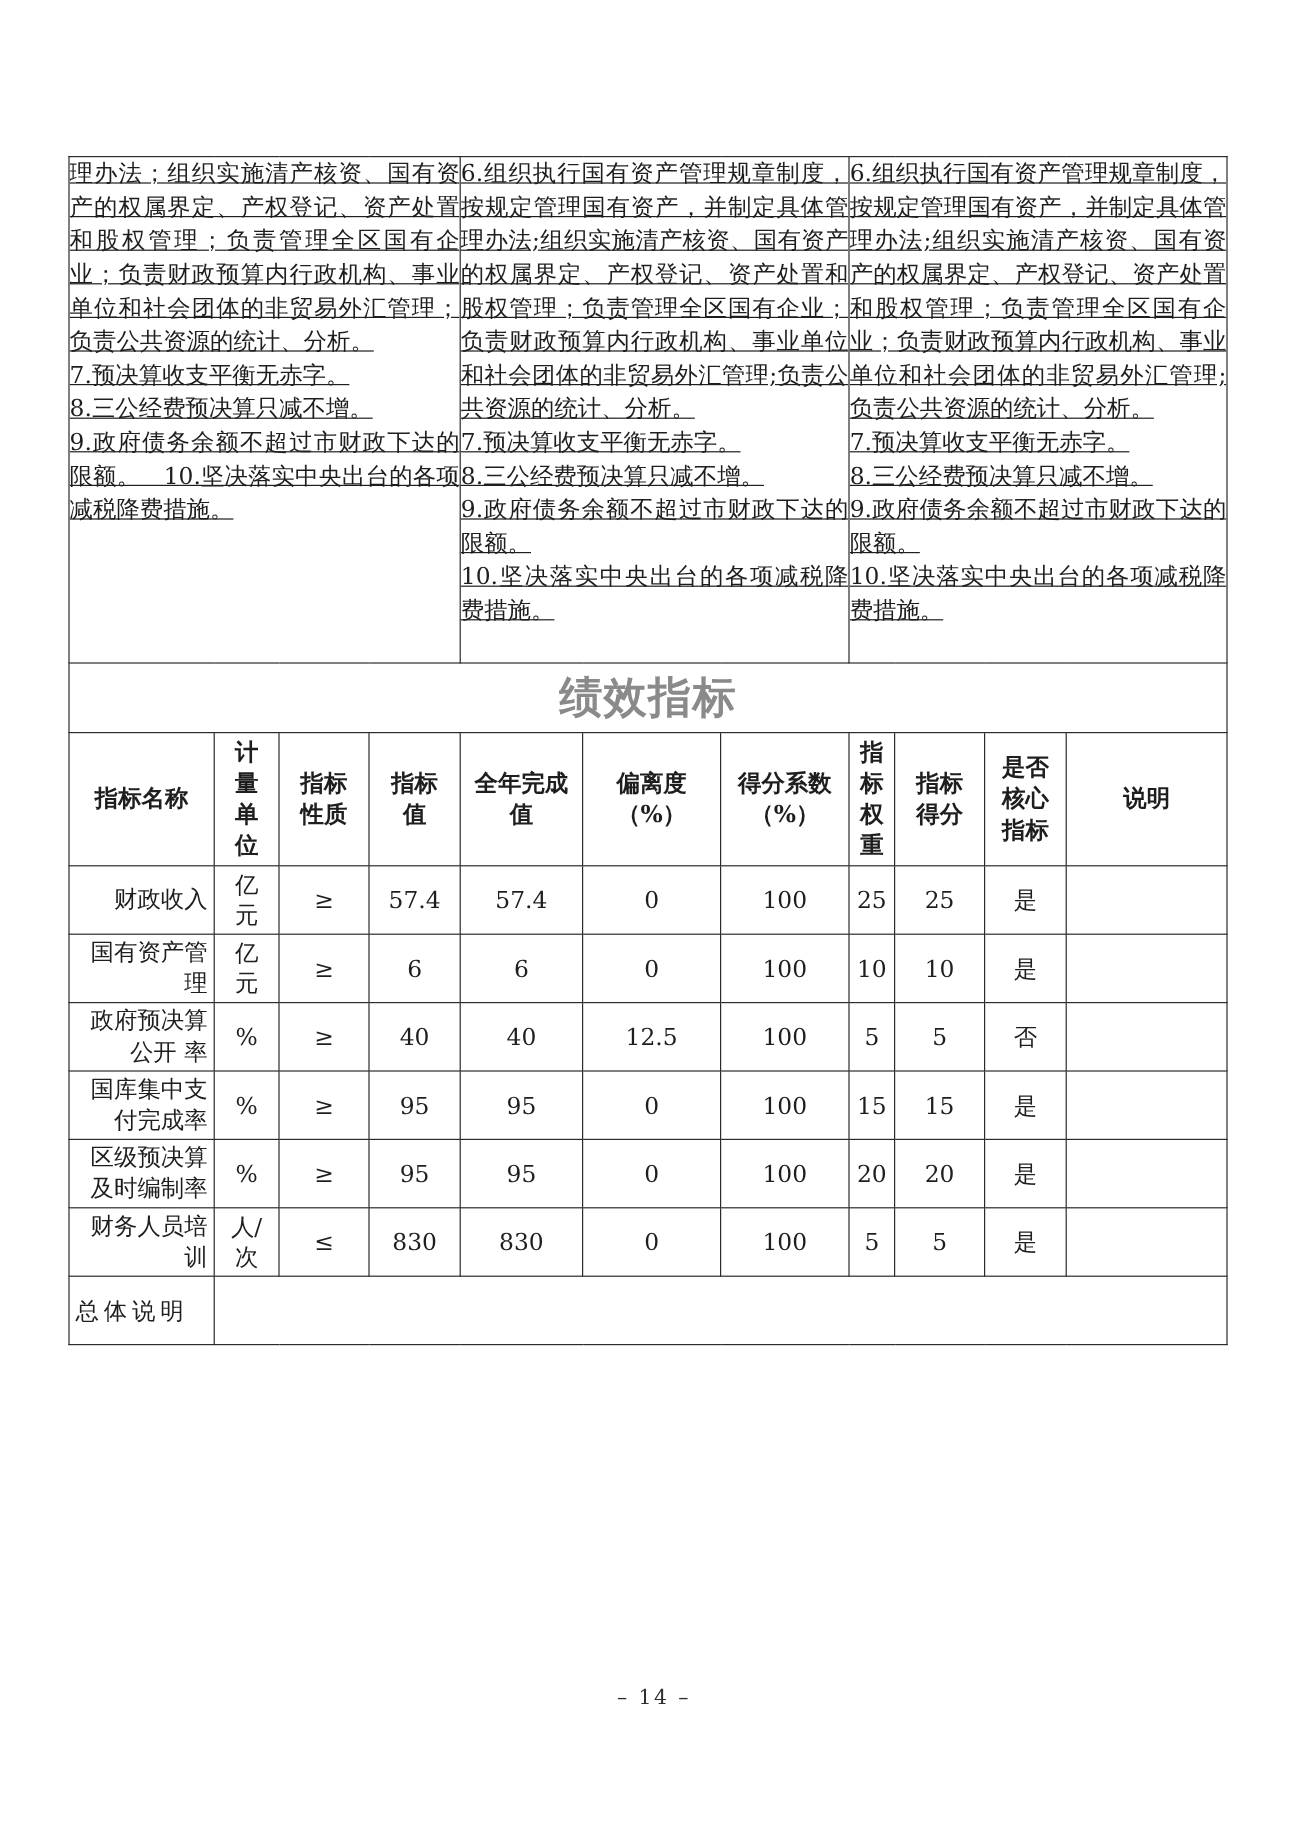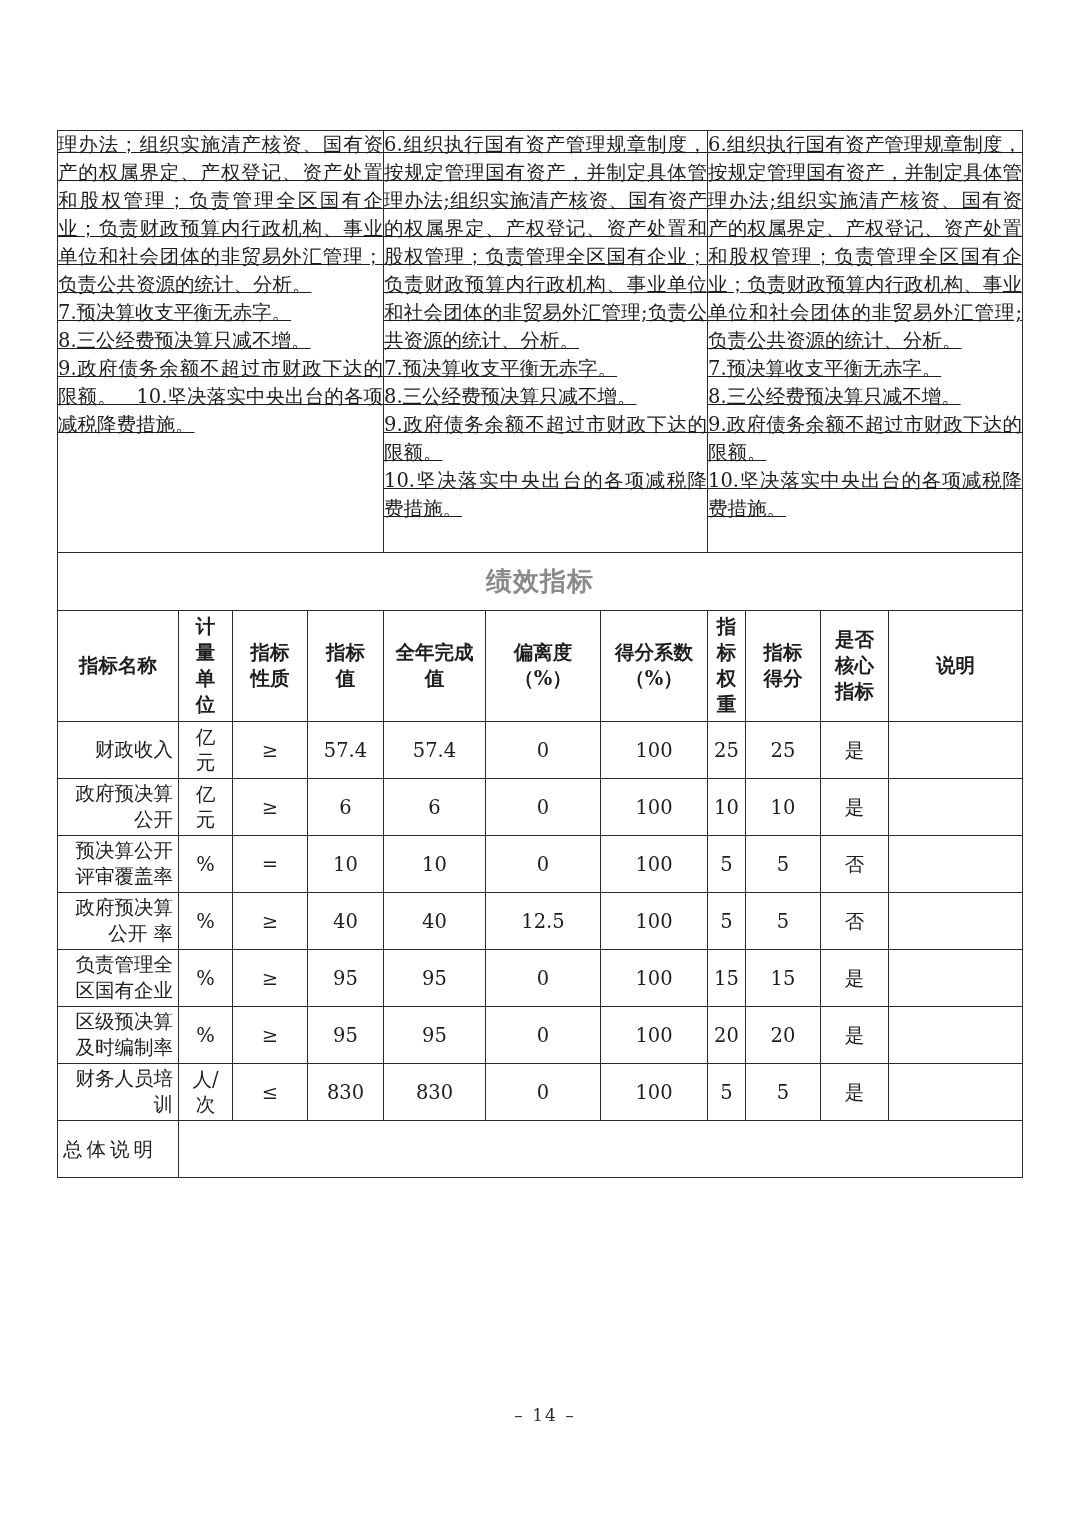--- a/index.html
+++ b/index.html
@@ -34,21 +34,21 @@
     white-space: pre-line;
     text-decoration: underline;
   }
   
   tr.title-row { height: 58px; }
   td.title-cell {
     text-align: center;
     vertical-align: middle;
     font-family: "DejaVu Sans", "Liberation Sans", sans-serif;
     font-weight: bold;
-    font-size: 26px;
+    font-size: 36px;
     letter-spacing: 1px;
     color: #8a8a8a;
   }
   
   tr.head-row { height: 111px; }
   tr.head-row td {
     text-align: center;
     vertical-align: middle;
     font-weight: bold;
     font-size: 19.5px;
@@ -165,61 +165,48 @@
           <td>57.4</td>
           <td>57.4</td>
           <td>0</td>
           <td>100</td>
           <td>25</td>
           <td>25</td>
           <td>是</td>
           <td class="c-note"></td>
         </tr>
         <tr class="data-row">
-          <td class="c-name">政府预决算公开</td>
+          <td class="c-name">国有资产管理</td>
           <td class="c-pre">亿
 元</td>
           <td class="c-nature">≥</td>
           <td>6</td>
           <td>6</td>
           <td>0</td>
           <td>100</td>
           <td>10</td>
           <td>10</td>
           <td>是</td>
-          <td class="c-note"></td>
-        </tr>
-        <tr class="data-row">
-          <td class="c-name">预决算公开评审覆盖率</td>
-          <td class="c-pre">%</td>
-          <td class="c-nature">=</td>
-          <td>10</td>
-          <td>10</td>
-          <td>0</td>
-          <td>100</td>
-          <td>5</td>
-          <td>5</td>
-          <td>否</td>
           <td class="c-note"></td>
         </tr>
         <tr class="data-row">
           <td class="c-name">政府预决算公开 率</td>
           <td class="c-pre">%</td>
           <td class="c-nature">≥</td>
           <td>40</td>
           <td>40</td>
           <td>12.5</td>
           <td>100</td>
           <td>5</td>
           <td>5</td>
           <td>否</td>
           <td class="c-note"></td>
         </tr>
         <tr class="data-row">
-          <td class="c-name">负责管理全区国有企业</td>
+          <td class="c-name">国库集中支付完成率</td>
           <td class="c-pre">%</td>
           <td class="c-nature">≥</td>
           <td>95</td>
           <td>95</td>
           <td>0</td>
           <td>100</td>
           <td>15</td>
           <td>15</td>
           <td>是</td>
           <td class="c-note"></td>

